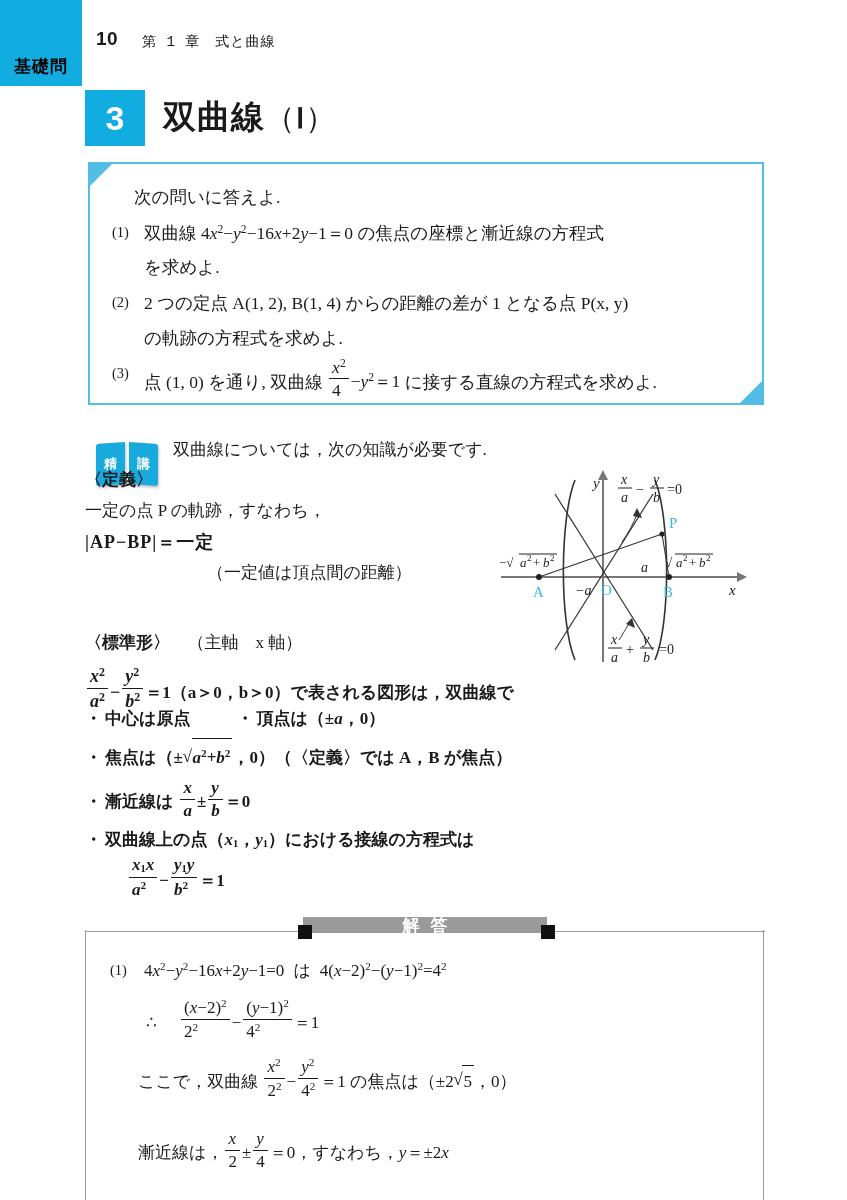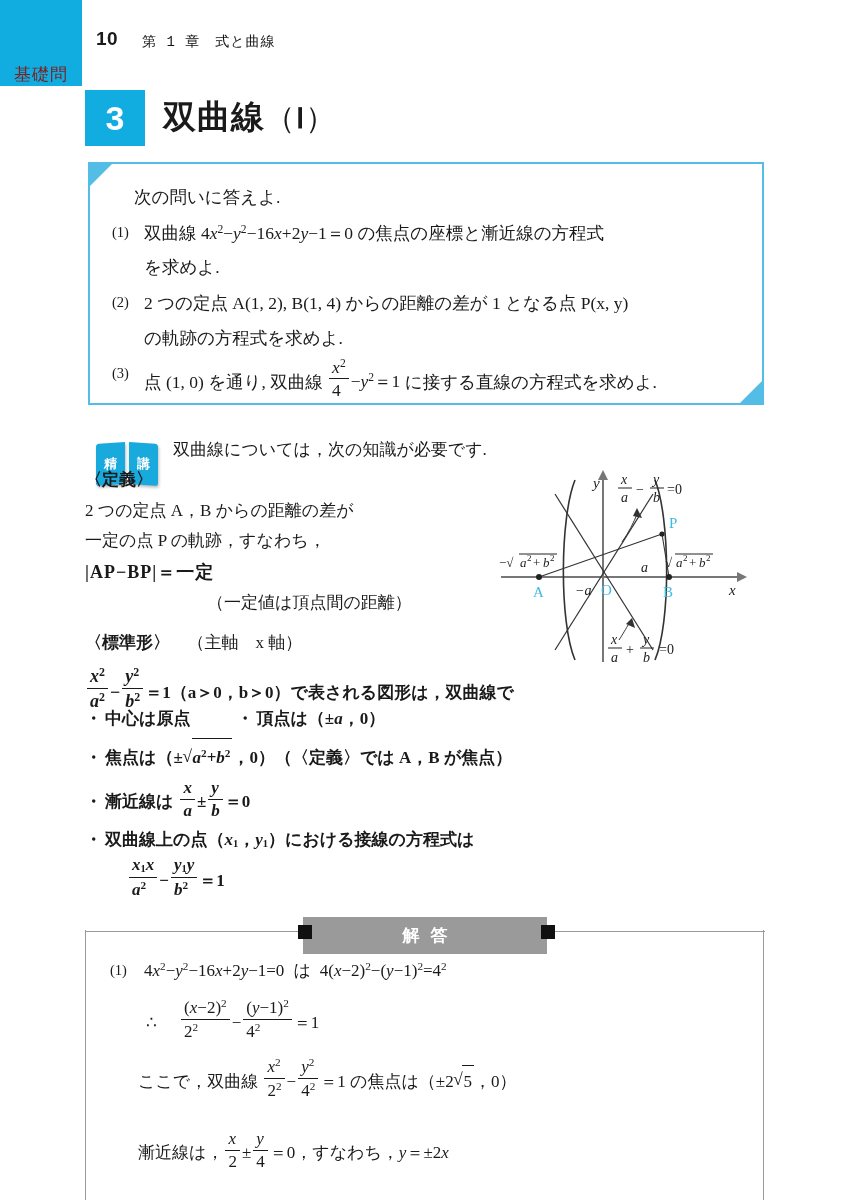--- a/index.html
+++ b/index.html
@@ -10,22 +10,23 @@
   }
   .page{position:absolute;inset:0;}
 
   
   .side-tab{
     position:absolute;left:0;top:0;width:82px;height:86px;
     background:#11ace0;
     display:flex;align-items:flex-end;justify-content:center;
   }
   .side-tab span{
-    color:#7f1d1d;font-weight:normal;font-size:17px;letter-spacing:1px;
+    color:#000000;font-weight:bold;font-size:17px;letter-spacing:1px;
     font-family:"DejaVu Sans","Liberation Sans",sans-serif;
+    padding-bottom:8px;
   }
   .pagenum{
     position:absolute;left:96px;top:28px;font-size:19px;font-weight:bold;
     font-family:"Liberation Sans","DejaVu Sans",sans-serif;letter-spacing:.5px;
   }
   .chaptitle{
     position:absolute;left:142px;top:33px;font-size:14px;letter-spacing:1px;
     font-family:Liberation Mono, monospace;color:#111;
   }
 
@@ -116,21 +117,21 @@
 
   
   .ansband{position:absolute;left:85px;top:917px;width:680px;height:30px;}
   .ansband .line{position:absolute;top:14px;height:1.4px;background:#9a9a9a;}
   .ansband .line.l{left:0;width:222px;}
   .ansband .line.r{left:452px;width:228px;}
   .ansband .tick{position:absolute;top:14px;width:1.4px;height:12px;background:#9a9a9a;}
   .ansband .tick.l{left:0;}
   .ansband .tick.r{left:678px;}
   .ansband .bar{
-    position:absolute;left:218px;top:0;width:244px;height:37px;background:#9a9a9a;
+    position:absolute;left:218px;top:0;width:244px;height:16px;background:#9a9a9a;
     display:flex;align-items:center;justify-content:center;
   }
   .ansband .bar span{
     color:#fff;font-size:17px;font-weight:bold;letter-spacing:11px;
     font-family:"DejaVu Sans","Liberation Sans",sans-serif;text-indent:11px;
   }
   .ansband .sq{position:absolute;top:8px;width:14px;height:14px;background:#111;}
   .ansband .sq.l{left:213px;}
   .ansband .sq.r{left:456px;}
 
@@ -196,21 +197,20 @@
   </div>
 
   <div class="bookicon">
     <div class="pg l">精</div>
     <div class="pg r">講</div>
   </div>
 
   <div class="expl">
     <div class="ind-l">双曲線については，次の知識が必要です.</div>
     <div class="ind-m b">〈定義〉</div>
-    <div class="ind-m">2 つの定点 A，B からの距離の差が</div>
     <div class="ind-0">一定の点 P の軌跡，すなわち，</div>
     <div class="center-ish">|AP−BP|＝一定</div>
     <div class="right-ish">（一定値は頂点間の距離）</div>
   </div>
 
   <div class="stdform">
     <div>
       <span class="b">〈標準形〉</span>
       <span class="sp"></span>
       <span>（主軸　x 軸）</span>

